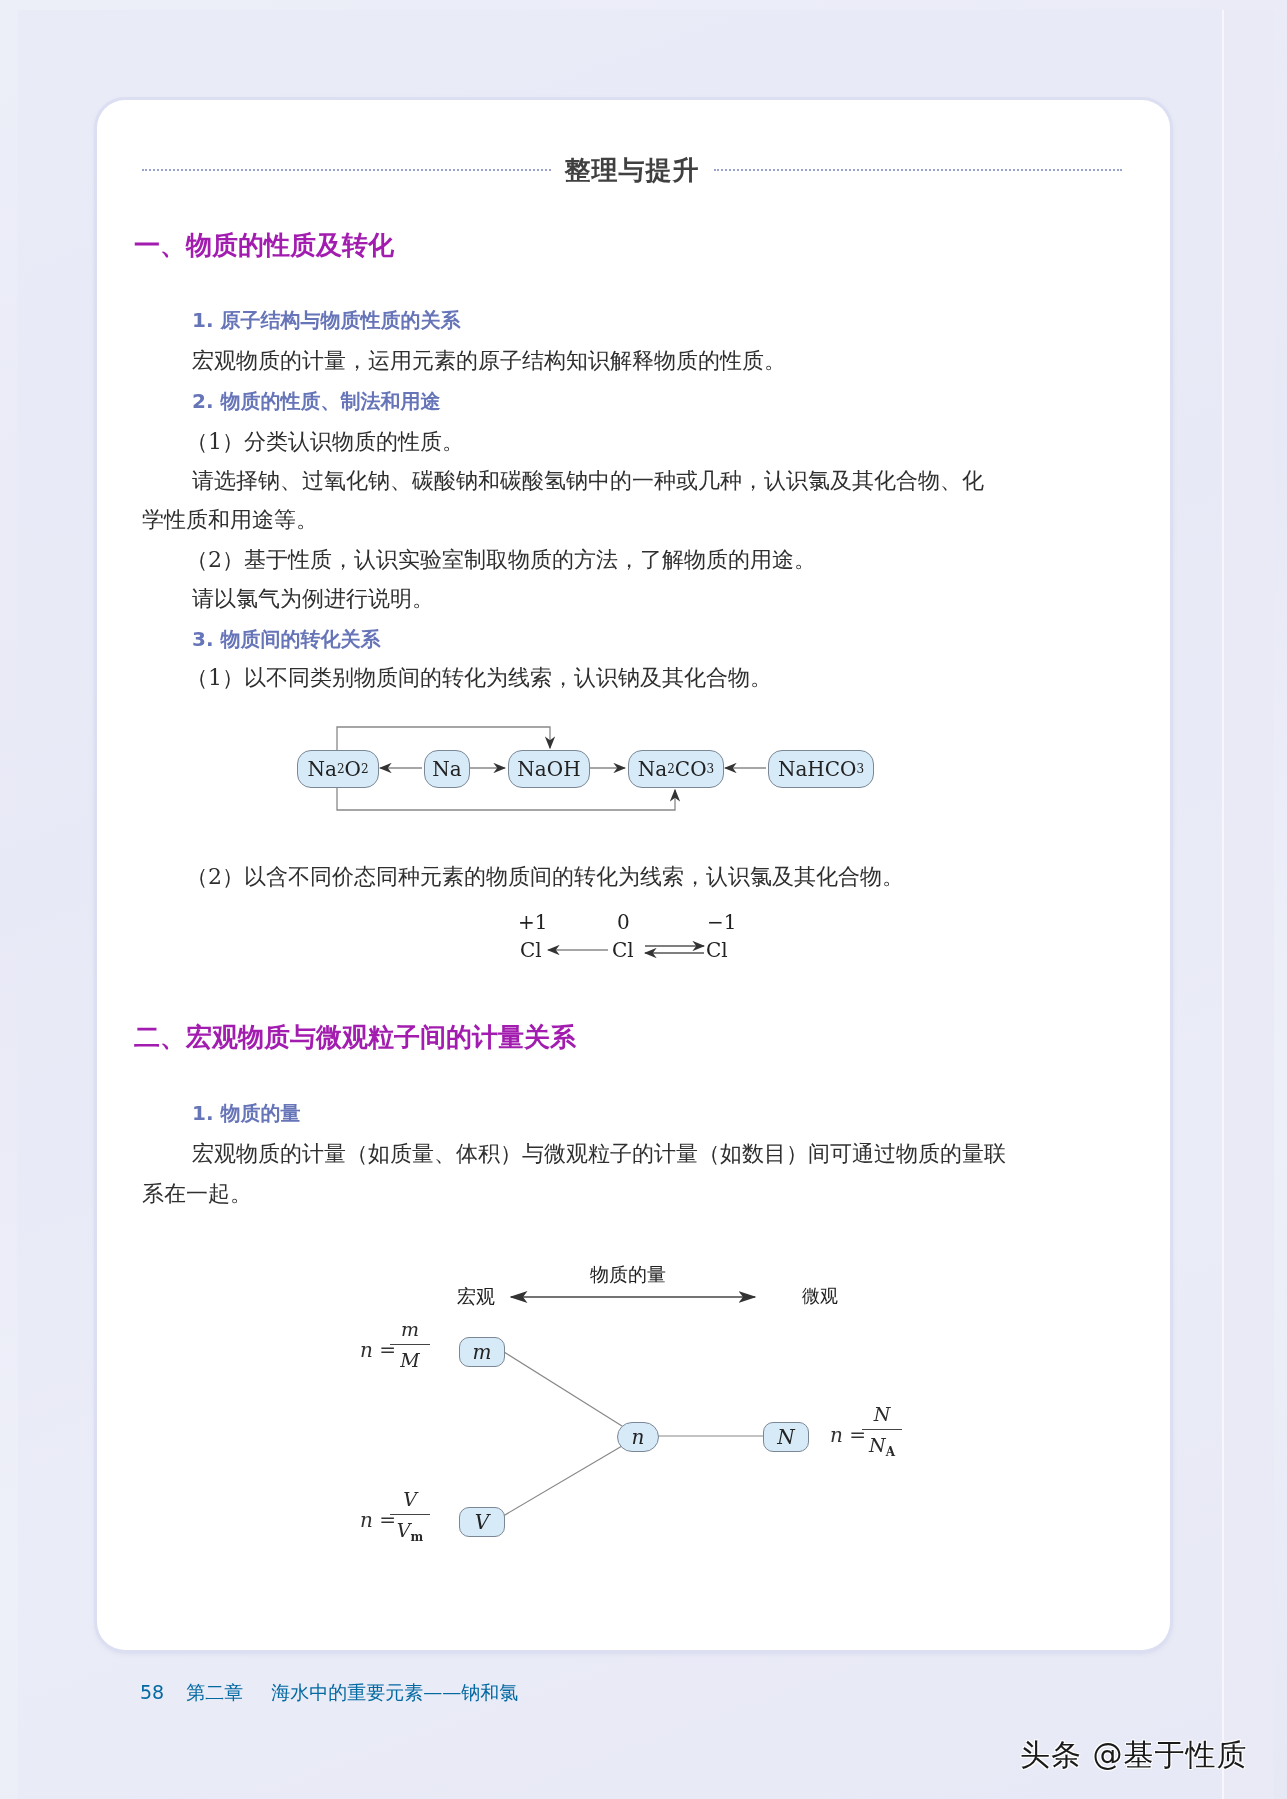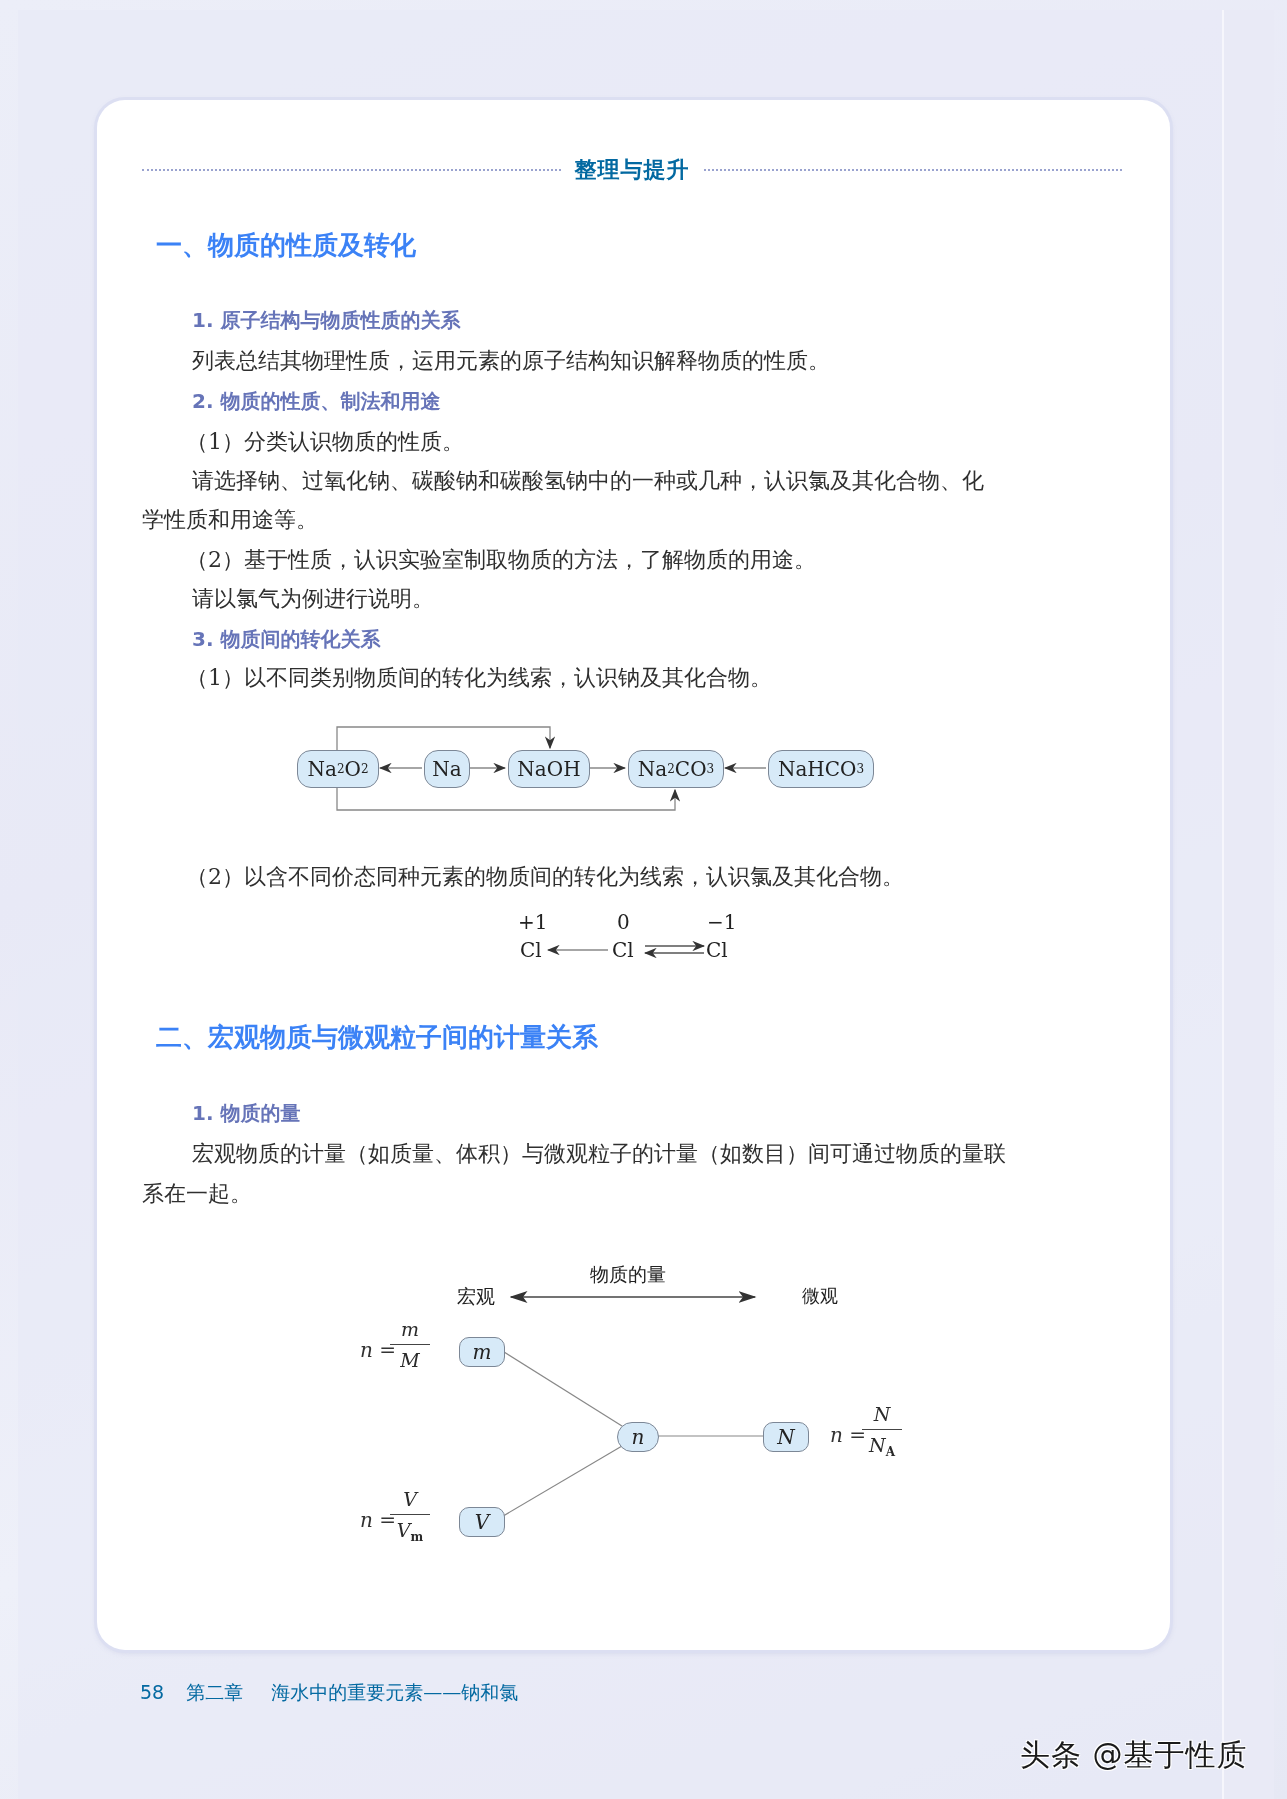--- a/index.html
+++ b/index.html
@@ -22,25 +22,25 @@
     background: #ffffff; border-radius: 28px;
     box-shadow: 0 0 0 3px #dcdff2, 0 2px 6px rgba(120,125,180,0.25);
   }
   .title-row {
     position: absolute; left: 142px; top: 150px; width: 980px; height: 40px;
     display: flex; align-items: center;
   }
   .dots { flex: 1; border-top: 2px dotted #9aa3cf; height: 0; }
   .page-title {
     padding: 0 14px; font-family: "DejaVu Sans", "Liberation Sans", sans-serif;
-    font-weight: bold; font-size: 22px; color: #0369a1; letter-spacing: 1px;
+    font-weight: bold; font-size: 26px; color: #404040; letter-spacing: 1px;
   }
   .h1 {
-    position: absolute; left: 156px; font-family: "DejaVu Sans", "Liberation Sans", sans-serif;
-    font-weight: bold; font-size: 26px; color: #3b82f6; white-space: nowrap;
+    position: absolute; left: 134px; font-family: "DejaVu Sans", "Liberation Sans", sans-serif;
+    font-weight: bold; font-size: 26px; color: #a21caf; white-space: nowrap;
   }
   .h2 {
     position: absolute; left: 192px; font-family: "DejaVu Sans", "Liberation Sans", sans-serif;
     font-weight: bold; font-size: 20px; color: #6674b8; white-space: nowrap;
   }
   .p {
     position: absolute; font-size: 22px; color: #2f2f2f; white-space: nowrap; line-height: 1;
   }
   .indent { left: 192px; }
   .flush { left: 142px; }
@@ -84,21 +84,21 @@
 
 <div class="title-row">
   <div class="dots"></div>
   <div class="page-title">整理与提升</div>
   <div class="dots"></div>
 </div>
 
 <div class="h1" style="top:228px">一、物质的性质及转化</div>
 
 <div class="h2" style="top:307px">1. 原子结构与物质性质的关系</div>
-<div class="p indent" style="top:350px">列表总结其物理性质，运用元素的原子结构知识解释物质的性质。</div>
+<div class="p indent" style="top:350px">宏观物质的计量，运用元素的原子结构知识解释物质的性质。</div>
 
 <div class="h2" style="top:388px">2. 物质的性质、制法和用途</div>
 <div class="p" style="left:186px; top:431px">（1）分类认识物质的性质。</div>
 <div class="p indent" style="top:470px">请选择钠、过氧化钠、碳酸钠和碳酸氢钠中的一种或几种，认识氯及其化合物、化</div>
 <div class="p flush" style="top:509px">学性质和用途等。</div>
 <div class="p" style="left:186px; top:549px">（2）基于性质，认识实验室制取物质的方法，了解物质的用途。</div>
 <div class="p indent" style="top:588px">请以氯气为例进行说明。</div>
 
 <div class="h2" style="top:626px">3. 物质间的转化关系</div>
 <div class="p" style="left:186px; top:667px">（1）以不同类别物质间的转化为线索，认识钠及其化合物。</div>

